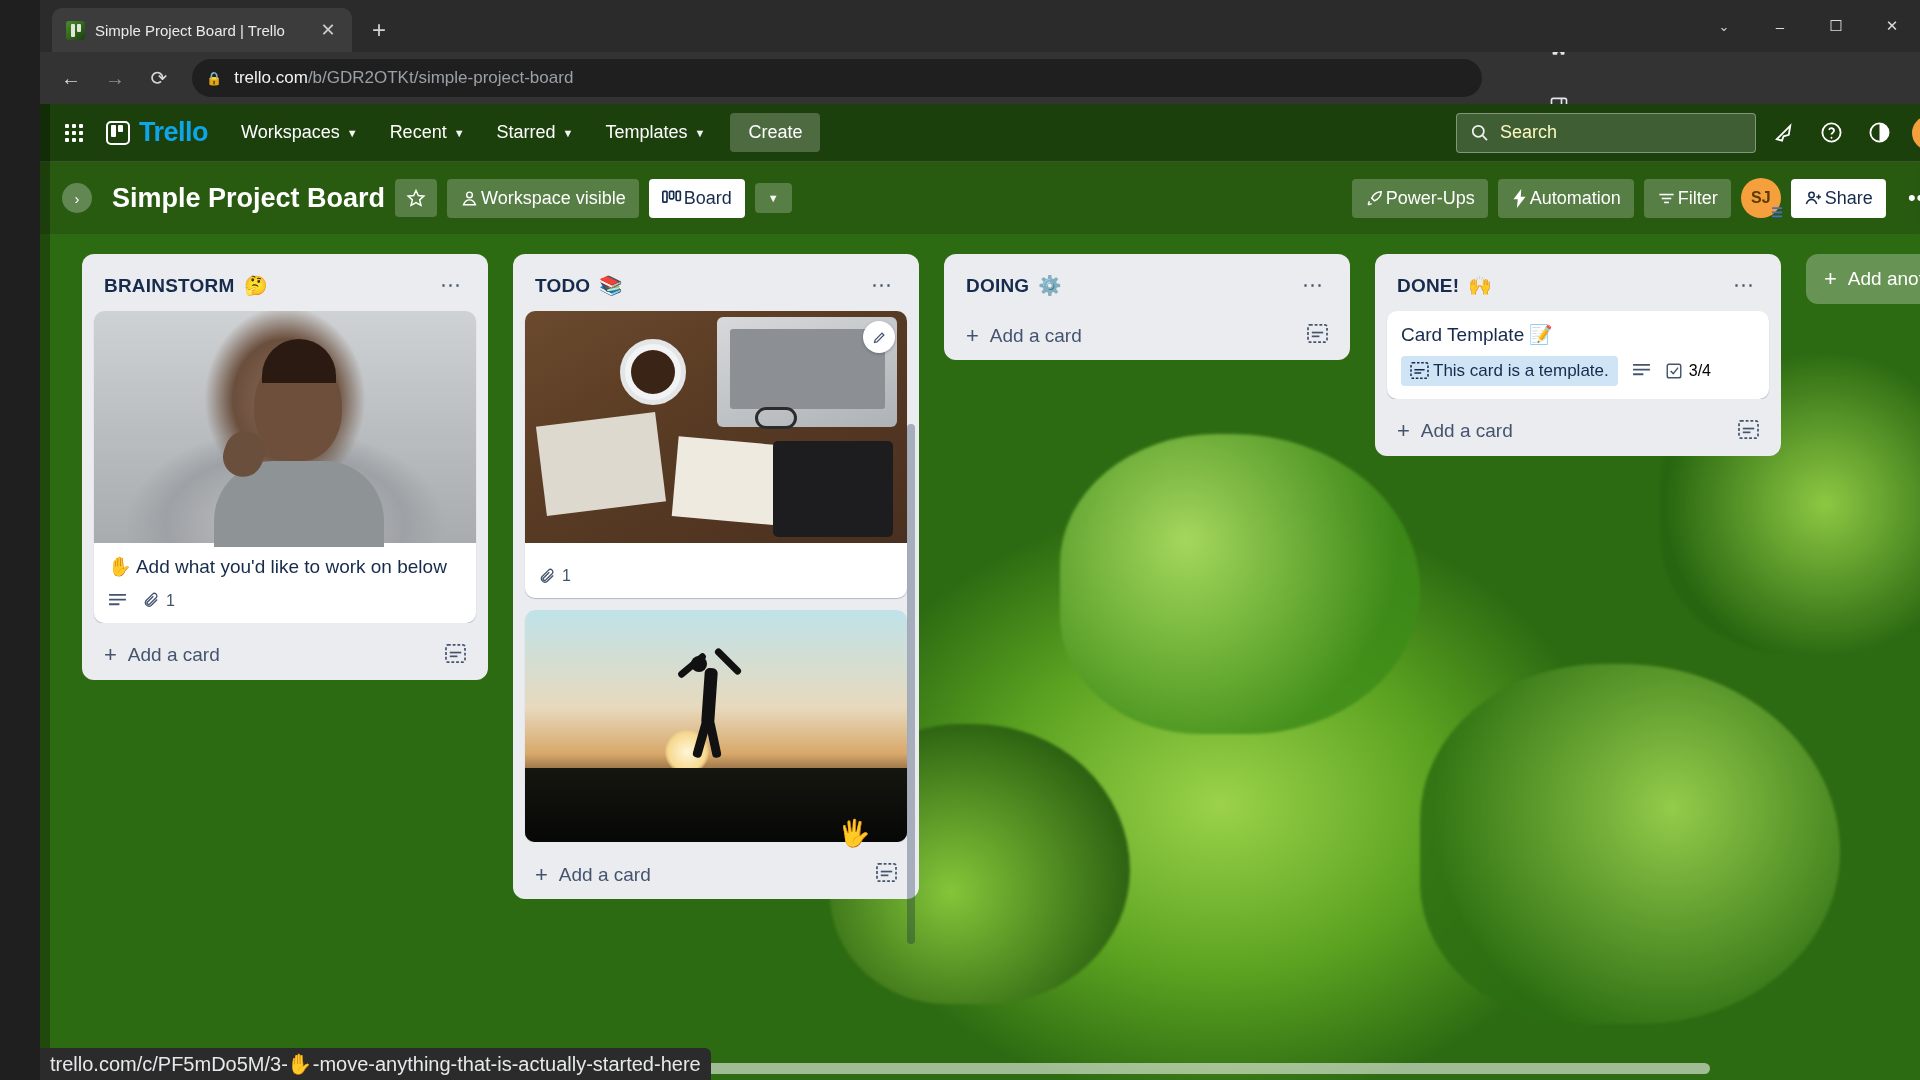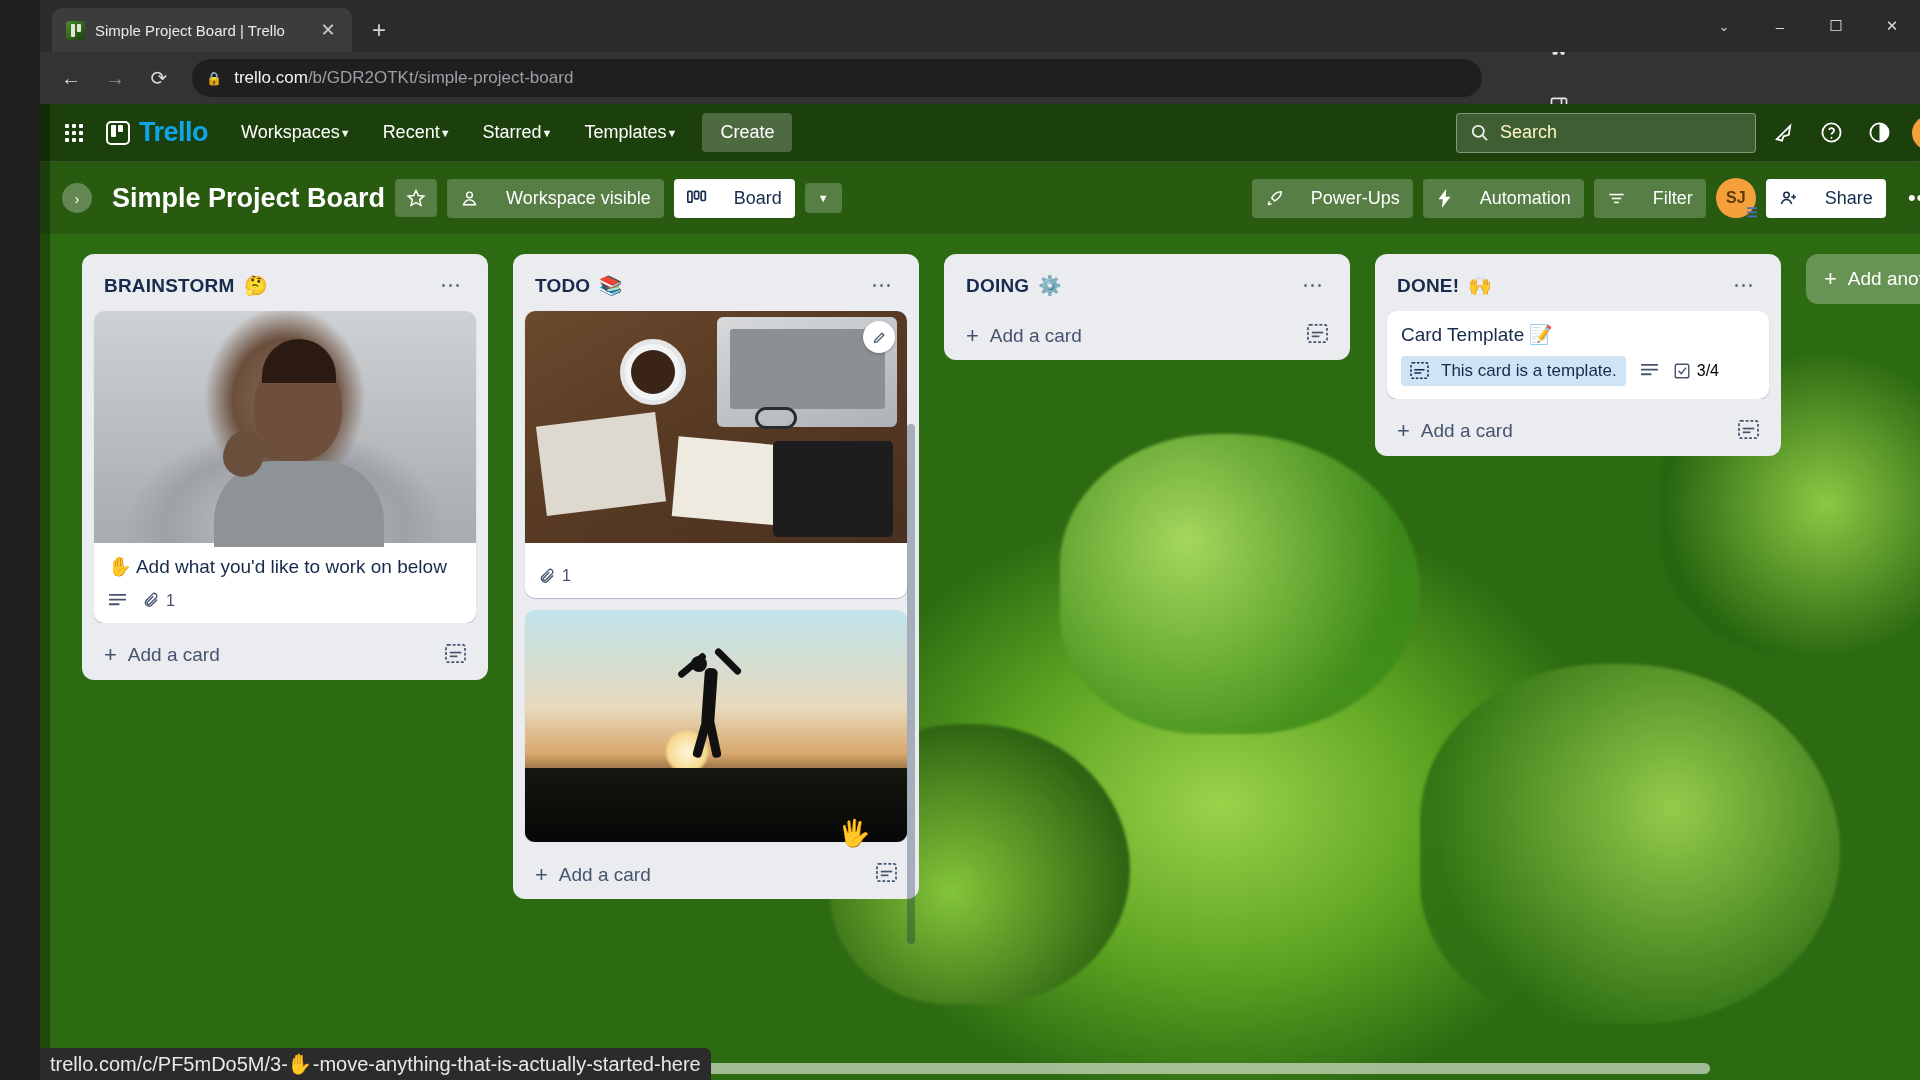--- a/index.html
+++ b/index.html
@@ -118,21 +118,21 @@
   .grid-dots i { width:4px; height:4px; background:#fff; display:block; border-radius:1px; }
   .logo { display: flex; align-items: center; gap: 9px; padding: 0 14px 0 6px; }
   .logo-mark {
     width: 24px; height: 24px; border: 2.5px solid #fff; border-radius: 5px;
     position: relative;
   }
   .logo-mark::before { content:""; position:absolute; left:2.5px; top:2.5px; width:5px; height:12px; background:#fff; border-radius:1px; }
   .logo-mark::after  { content:""; position:absolute; left:10px; top:2.5px; width:5px; height:7px;  background:#fff; border-radius:1px; }
   .logo-text { color:#0ea5e9; font-size: 27px; font-weight: bold; letter-spacing: -.5px; }
   .navitem {
-    display:flex; align-items:center; color:#fff; font-size:18px;
+    display:flex; align-items:center; gap:7px; color:#fff; font-size:18px;
     padding: 9px 13px; border-radius: 4px; white-space: nowrap;
   }
   .chev { font-size: 11px; opacity: .95; }
   .create-btn {
     background: rgba(255,255,255,0.22); color:#fff; font-size:18px;
     padding: 9px 18px; border-radius: 4px; margin-left: 6px;
   }
   .nav-spacer { flex: 1; }
   .searchbox {
     width: 300px; height: 40px; background: rgba(255,255,255,0.16);
@@ -156,21 +156,21 @@
     display:flex; align-items:center; padding: 0 14px; gap: 10px;
     backdrop-filter: blur(2px);
   }
   .side-toggle {
     width: 30px; height: 30px; border-radius: 50%; background: rgba(255,255,255,0.28);
     color:#fff; display:flex; align-items:center; justify-content:center;
     font-size: 15px; margin-left: 8px;
   }
   .board-title { color:#fff; font-size: 27px; font-weight: bold; margin-left: 10px; white-space: nowrap; }
   .bb-btn {
-    display:flex; align-items:center; gap:27px; color:#fff; font-size:18px;
+    display:flex; align-items:center; gap:2px; color:#fff; font-size:18px;
     background: rgba(255,255,255,0.22); border-radius:4px; padding: 9px 13px;
     white-space: nowrap;
   }
   .bb-btn.star { padding: 9px 11px; }
   .bb-btn.white { background:#fff; color:#172b4d; }
   .bb-spacer { flex: 1; }
   .bb-avatar {
     width: 40px; height: 40px; border-radius:50%; background:#f5a03c;
     color:#5c3a00; font-size:16px; font-weight:bold;
     display:flex; align-items:center; justify-content:center; position:relative;
@@ -208,21 +208,21 @@
     background:#fff; border-radius: 50%; display:flex; align-items:center;
     justify-content:center; color:#44546f; font-size: 15px;
     box-shadow: 0 1px 3px rgba(9,30,66,0.3);
   }
   .card-body { padding: 12px 14px 13px 14px; }
   .card-text { font-size: 19px; color:#172b4d; line-height: 1.3; }
   .card-badges { display:flex; align-items:center; gap: 16px; margin-top: 12px; color:#44546f; }
   .badge-item { display:flex; align-items:center; gap:6px; font-size: 16px; }
   .tpl-row { display:flex; align-items:center; gap: 14px; margin-top: 8px; }
   .tpl-chip {
-    display:flex; align-items:center; gap:12px; background:#cfe5f5;
+    display:flex; align-items:center; gap:4px; background:#cfe5f5;
     border-radius:4px; padding: 5px 9px; font-size: 17px; color:#172b4d;
   }
   .addcard {
     display:flex; align-items:center; justify-content:space-between;
     padding: 13px 12px; margin-top: 8px; border-radius: 8px;
   }
   .addcard-left { display:flex; align-items:center; gap: 11px; color:#44546f; font-size: 19px; }
   .plus { font-size: 22px; line-height: 1; }
   .addlist {
     flex: 0 0 auto; background: rgba(255,255,255,0.28); border-radius: 12px;

